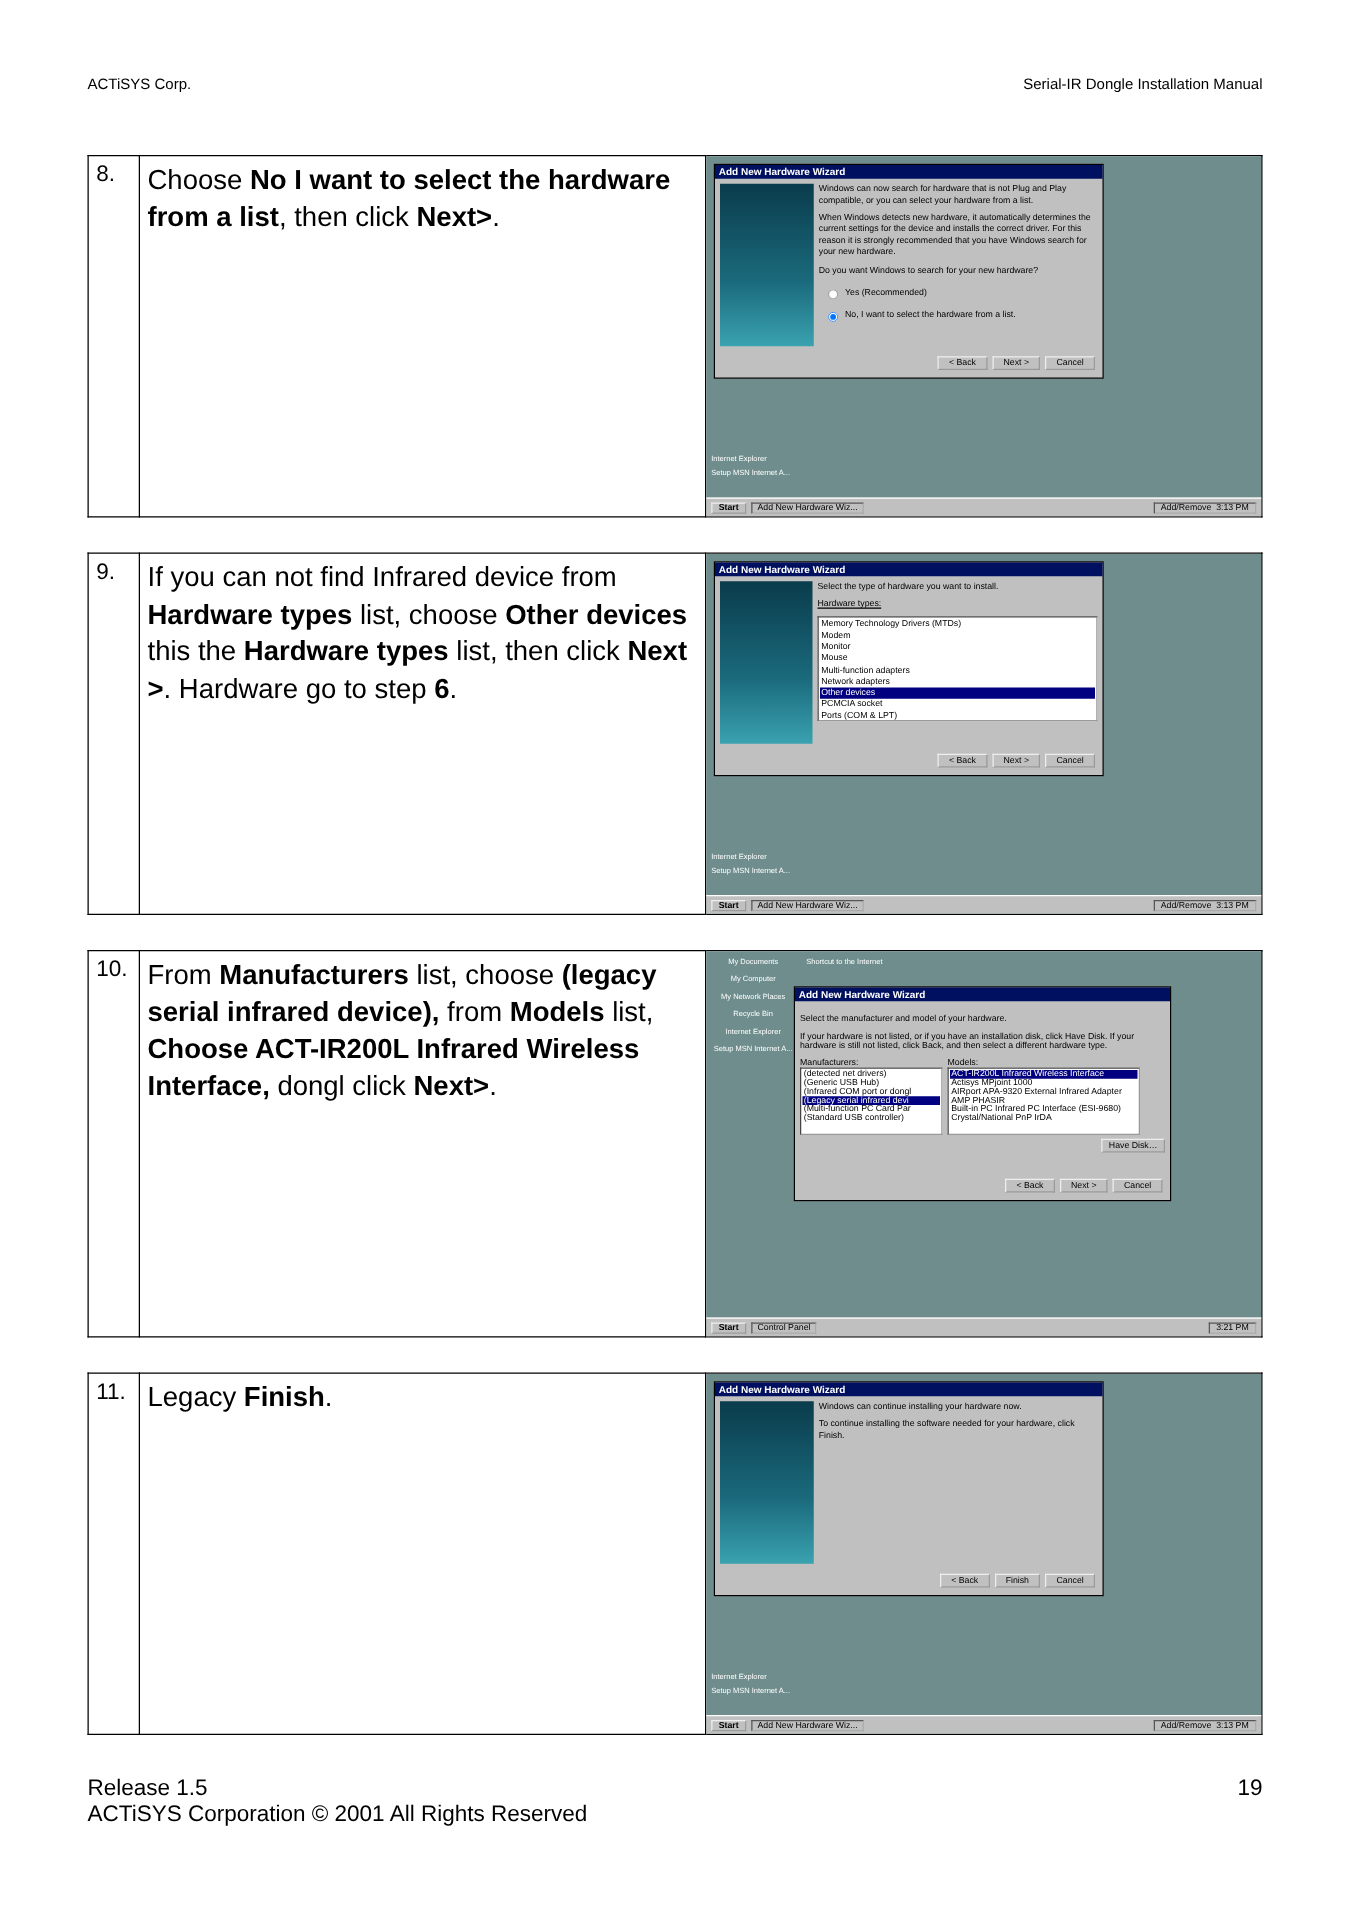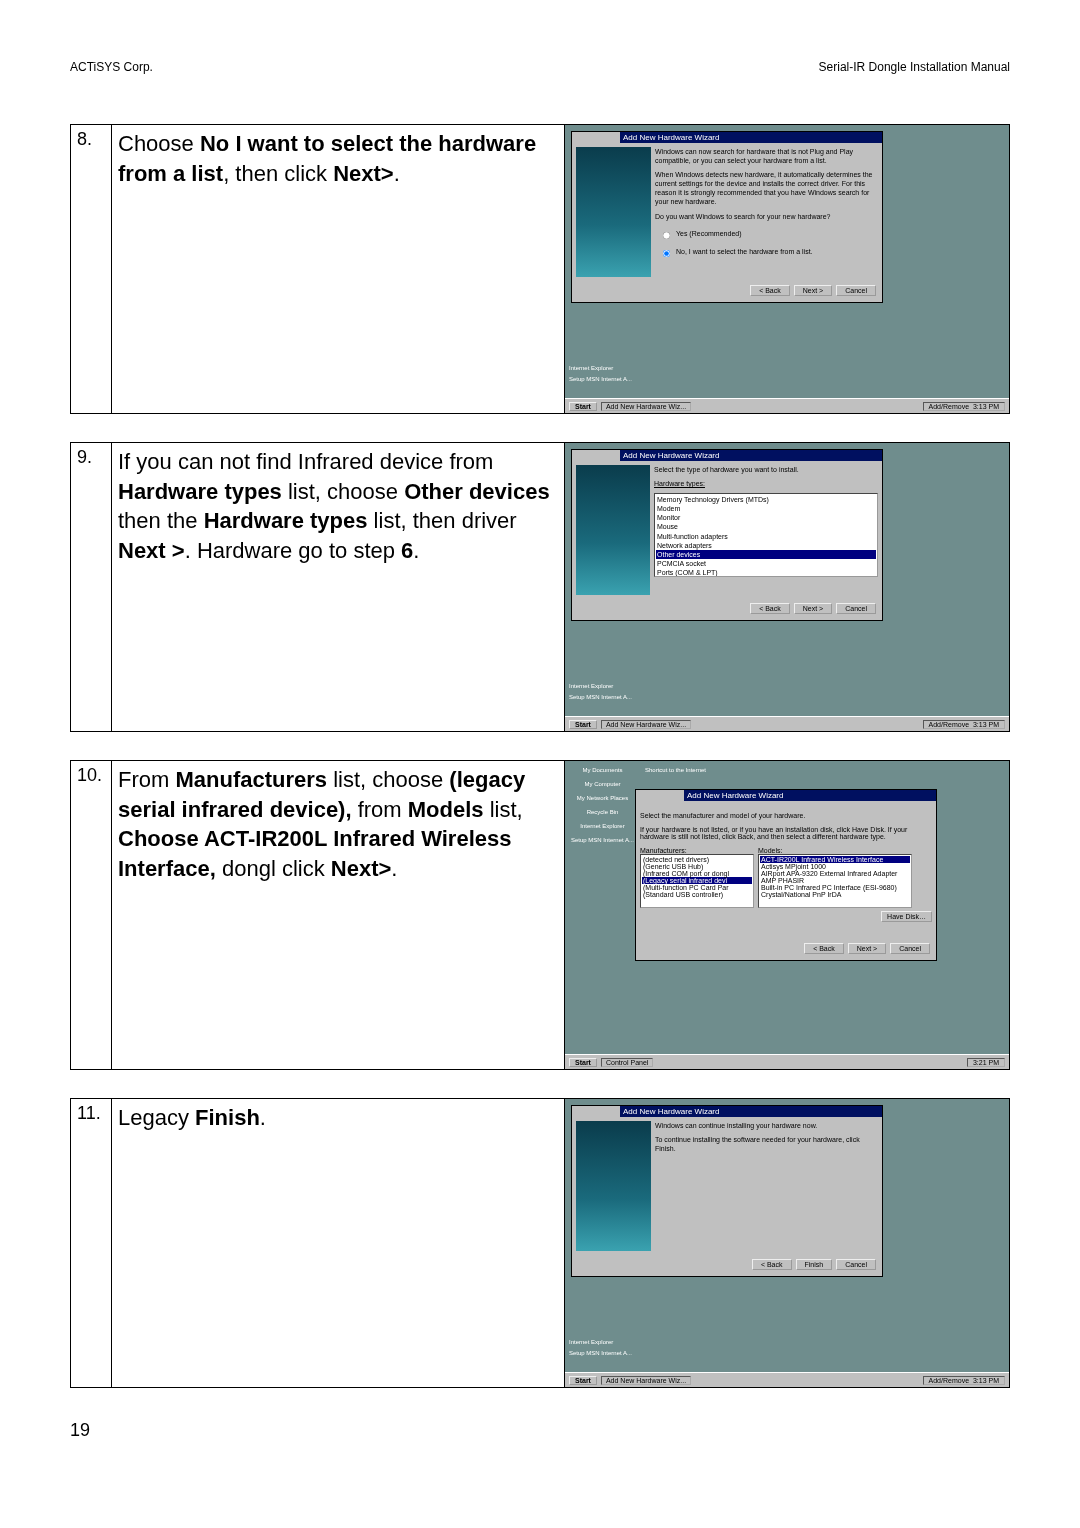--- a/index.html
+++ b/index.html
@@ -56,23 +56,22 @@
     top: 6px;
     width: 310px;
     background: #c0c0c0;
     border: 1px solid #000;
     font-size: 7px;
   }
   .wizard-title {
     background: #001060;
     color: #fff;
     padding: 1px 3px;
-    font-weight: normal;
+    font-weight: bold;
     font-size: 8px;
-    margin-left: 48px;
   }
   .wizard-body {
     display: flex;
     padding: 4px;
     gap: 4px;
     min-height: 130px;
   }
   .wizard-left {
     width: 75px;
     background: linear-gradient(180deg, #0a3c4c 0%, #1a6a7c 60%, #3aa2b0 100%);
@@ -226,21 +225,21 @@
       </td>
     </tr>
   </tbody>
     </table>
 
   <table class="step-table">
     <tbody>
         <tr>
       <td class="num">9.</td>
       <td class="instr">
-        <span>If you can not find Infrared device from </span><b>Hardware types</b><span> list, choose </span><b>Other devices</b><span> then the </span><b>Hardware types</b><span> list, then driver </span><b>Next &gt;</b><span>. Hardware go to step </span><b>6</b><span>.</span>
+        <span>If you can not find Infrared device from </span><b>Hardware types</b><span> list, choose </span><b>Other devices</b><span> this the </span><b>Hardware types</b><span> list, then click </span><b>Next &gt;</b><span>. Hardware go to step </span><b>6</b><span>.</span>
       </td>
       <td class="shot" style="height:280px;">
         <div class="wizard">
           <div class="wizard-title">Add New Hardware Wizard</div>
           <div class="wizard-body">
             <div class="wizard-left"></div>
             <div class="wizard-right">
               <p>Select the type of hardware you want to install.</p>
               <p><u>Hardware types:</u></p>
               <div class="listbox">
@@ -373,16 +372,20 @@
           <span class="start">Start</span>
           <span class="task">Add New Hardware Wiz...</span>
           <span class="time"><span>Add/Remove</span>&nbsp;&nbsp;<span>3:13 PM</span></span>
         </div>
       </td>
     </tr>
   </tbody>
     </table>
 
   <div class="footer">
+    <div>
+      <div>Release 1.5</div>
+      <div>ACTiSYS Corporation © 2001    All Rights Reserved</div>
+    </div>
     <div>19</div>
   </div>
 
 </div>
 
 </body></html>

